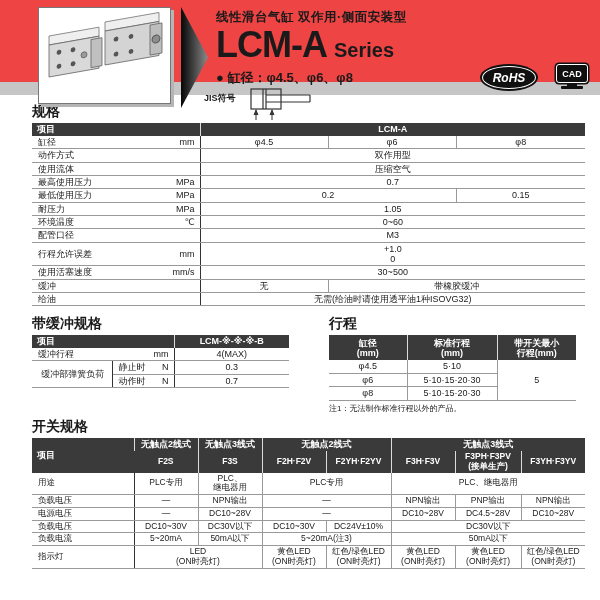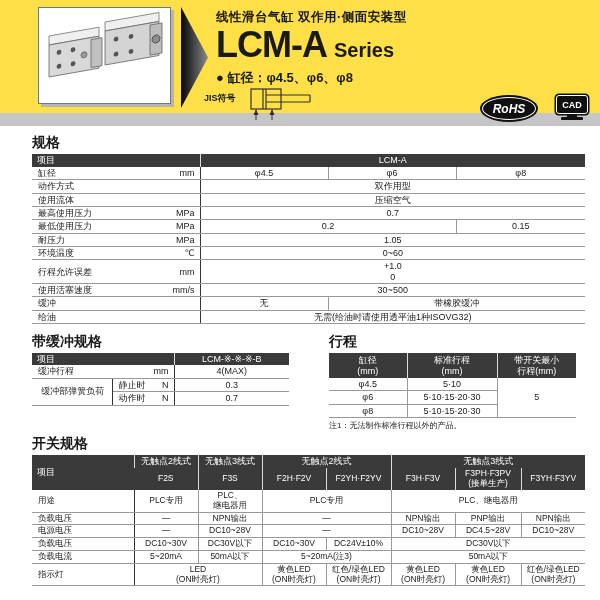--- a/index.html
+++ b/index.html
@@ -1,20 +1,20 @@
 <!DOCTYPE html>
 <html><head>
 <meta charset="utf-8">
 <style>
   * { margin:0; padding:0; box-sizing:border-box; }
   html,body { width:600px; height:600px; background:#fff; overflow:hidden;
     font-family:"Liberation Sans","DejaVu Sans",sans-serif; color:#1a1a1a; }
 
   
-  .band { position:relative; width:600px; height:126px; background:#fde047; }
+  .band { position:relative; width:600px; height:95px; background:#ef4444; }
   .band-strip { position:absolute; left:0; bottom:0; width:600px; height:13px; background:#c6c6c6; }
   .photo-box { position:absolute; left:38px; top:7px; width:133px; height:97px;
     background:#fff; border:1px solid #777; box-shadow:3px 3px 0 #b5b5b5; }
   .arrow { position:absolute; left:181px; top:7px; width:27px; height:101px;
     background:linear-gradient(to right,#050505,#8a8a8a);
     clip-path:polygon(0 0,100% 50%,0 100%); }
   .head-text { position:absolute; left:216px; top:9px; }
   .subtitle { font-size:12.5px; font-weight:bold; letter-spacing:.5px; }
   .series-line { display:flex; align-items:baseline; gap:7px; margin-top:1px; }
   .series { font-size:36px; font-weight:bold; letter-spacing:-1px; line-height:1.0; }
@@ -33,21 +33,21 @@
   .cad-stand { width:10px; height:3px; background:#101010; }
   .cad-base { width:22px; height:3px; background:#101010; border-radius:1px; }
 
   
   .main { padding:4px 15px 0 32px; }
   .sec-h { font-size:14px; font-weight:bold; margin:4px 0 2px 0; }
 
   table { border-collapse:collapse; table-layout:fixed; }
   th,td { font-size:9px; line-height:1.15; text-align:center; vertical-align:middle;
     padding:1px 2px; white-space:pre-line; overflow:hidden; }
-  .dark th { background:#3a3a3a; color:#fff; font-weight:normal; border-left:1px solid #dcdcdc; }
+  .dark th { background:#3a3a3a; color:#fff; font-weight:bold; border-left:1px solid #dcdcdc; }
   .dark th:first-child { border-left:none; }
   td { border-bottom:1px solid #999; }
   td.lbl { text-align:left; border-right:1.5px solid #333; }
   td.vsep { border-left:1px solid #999; }
   .lu { display:flex; justify-content:space-between; align-items:center; padding:0 3px 0 4px; }
   .lu .u { margin-left:4px; }
   th.item { text-align:left; padding-left:5px; }
 
   .spec-table { width:553px; }
   .spec-table tr { height:11px; }
@@ -178,20 +178,24 @@
       <td class="vsep">0.15</td>
         </tr>
     <tr>
       <td class="lbl"><div class="lu"><span>耐压力</span><span class="u">MPa</span></div></td>
       <td colspan="3">1.05</td>
         </tr>
     <tr>
       <td class="lbl"><div class="lu"><span>环境温度</span><span class="u">℃</span></div></td>
       <td colspan="3">0~60</td>
         </tr>
+    <tr>
+      <td class="lbl"><div class="lu"><span>配管口径</span></div></td>
+      <td colspan="3">M3</td>
+        </tr>
     <tr class="tall">
       <td class="lbl"><div class="lu"><span>行程允许误差</span><span class="u">mm</span></div></td>
       <td colspan="3">+1.0
 0</td>
         </tr>
     <tr>
       <td class="lbl"><div class="lu"><span>使用活塞速度</span><span class="u">mm/s</span></div></td>
       <td colspan="3">30~500</td>
         </tr>
     <tr>

